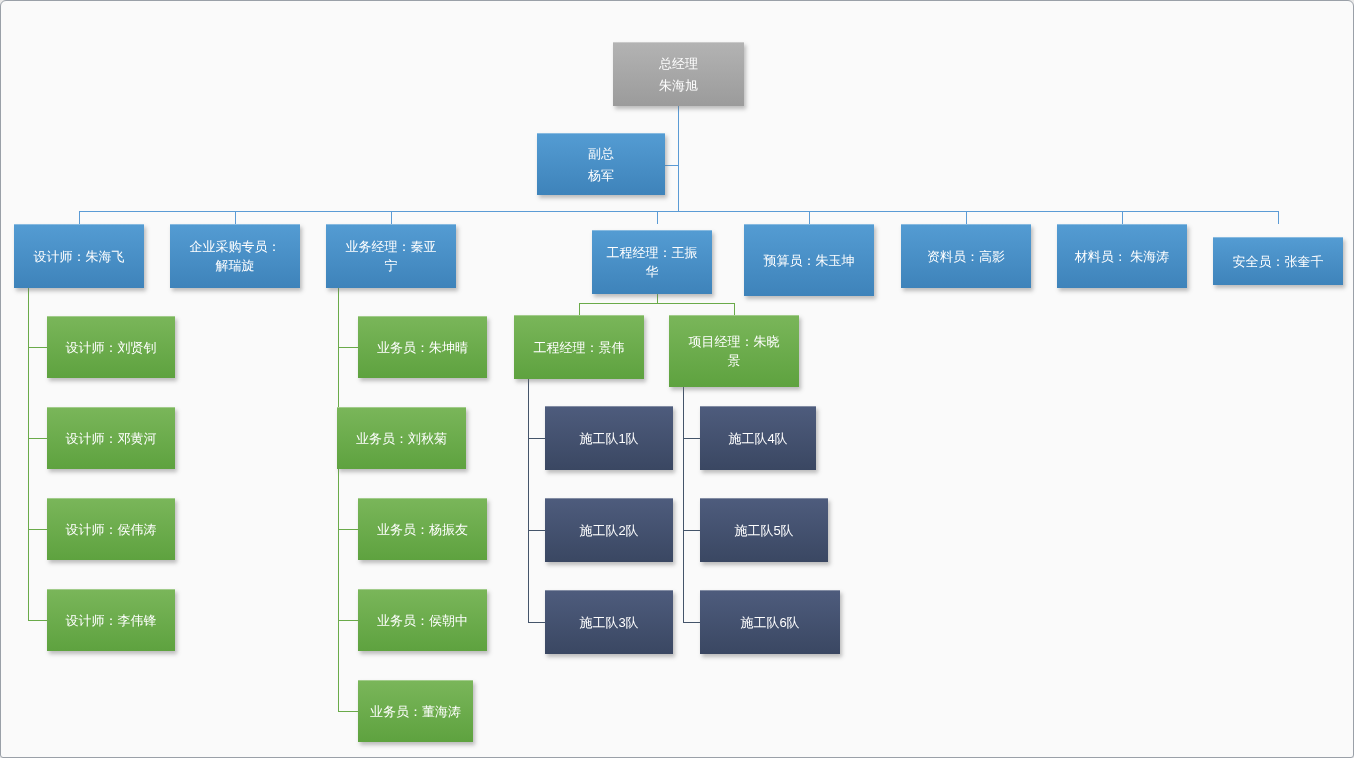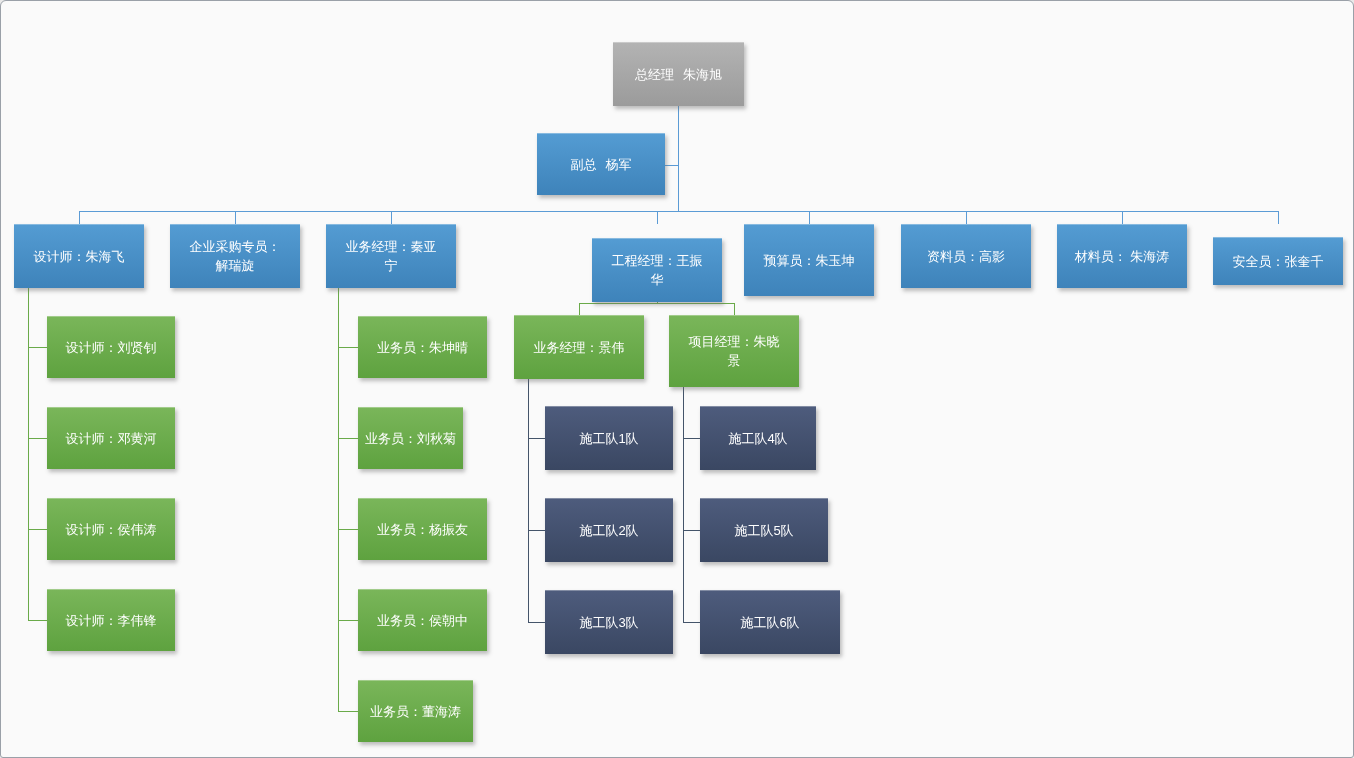--- a/index.html
+++ b/index.html
@@ -21,21 +21,21 @@
     display:flex;align-items:center;justify-content:center;
     text-align:center;color:#ffffff;font-size:13px;line-height:19px;
     white-space:pre-line;
     box-shadow: inset 0 1px 0 rgba(255,255,255,0.3), 2px 3px 4px rgba(110,110,110,0.45);
     cursor:default;
   }
   .node.gray{background:linear-gradient(#b3b3b3,#9b9b9b);}
   .node.blue{background:linear-gradient(#549cd3,#3e83ba);}
   .node.green{background:linear-gradient(#7ab65a,#5ea23f);}
   .node.dark{background:linear-gradient(#4e5c7d,#3a4762);}
-  .node.stacked{flex-direction:row;gap:9px;line-height:1;}
+  .node.stacked{flex-direction:column;gap:9px;line-height:1;}
 </style>
 </head>
 <body>
 
 <div id="canvas">
 
   <div class="line blue" style="left:677px;top:105px;width:1px;height:105px"></div>
   <div class="line blue" style="left:664px;top:164px;width:14px;height:1px"></div>
   <div class="line blue" style="left:78px;top:210px;width:1200px;height:1px"></div>
   <div class="line blue" style="left:78px;top:210px;width:1px;height:13px"></div>
@@ -82,39 +82,39 @@
   <div class="node blue stacked" style="left:536px;top:132px;width:128px;height:62px">
     <span>副总</span>
     <span>杨军</span>
   </div>
 
   <div class="node blue" style="left:13px;top:223px;width:130px;height:64px"><span>设计师：朱海飞</span></div>
   <div class="node blue" style="left:169px;top:223px;width:130px;height:64px"><span>企业采购专员：
 解瑞旋</span></div>
   <div class="node blue" style="left:325px;top:223px;width:130px;height:64px"><span>业务经理：秦亚
 宁</span></div>
-  <div class="node blue" style="left:591px;top:237px;width:130px;height:64px"><span>工程经理：王振
+  <div class="node blue" style="left:591px;top:229px;width:120px;height:64px"><span>工程经理：王振
 华</span></div>
   <div class="node blue" style="left:743px;top:223px;width:130px;height:72px"><span>预算员：朱玉坤</span></div>
   <div class="node blue" style="left:900px;top:223px;width:130px;height:64px"><span>资料员：高影</span></div>
   <div class="node blue" style="left:1056px;top:223px;width:130px;height:64px"><span>材料员： 朱海涛</span></div>
   <div class="node blue" style="left:1212px;top:236px;width:130px;height:48px"><span>安全员：张奎千</span></div>
 
   <div class="node green" style="left:46px;top:315px;width:128px;height:62px"><span>设计师：刘贤钊</span></div>
   <div class="node green" style="left:46px;top:497px;width:128px;height:62px"><span>设计师：侯伟涛</span></div>
   <div class="node green" style="left:46px;top:406px;width:128px;height:62px"><span>设计师：邓黄河</span></div>
   <div class="node green" style="left:46px;top:588px;width:128px;height:62px"><span>设计师：李伟锋</span></div>
 
   <div class="node green" style="left:357px;top:315px;width:129px;height:62px"><span>业务员：朱坤晴</span></div>
-  <div class="node green" style="left:357px;top:406px;width:105px;height:62px"><span>业务员：刘秋菊</span></div>
+  <div class="node green" style="left:336px;top:406px;width:129px;height:62px"><span>业务员：刘秋菊</span></div>
   <div class="node green" style="left:357px;top:497px;width:129px;height:62px"><span>业务员：杨振友</span></div>
   <div class="node green" style="left:357px;top:588px;width:129px;height:62px"><span>业务员：侯朝中</span></div>
   <div class="node green" style="left:357px;top:679px;width:115px;height:62px"><span>业务员：董海涛</span></div>
 
-  <div class="node green" style="left:513px;top:314px;width:130px;height:64px"><span>业务经理：景伟</span></div>
+  <div class="node green" style="left:513px;top:314px;width:130px;height:64px"><span>工程经理：景伟</span></div>
   <div class="node green" style="left:668px;top:314px;width:130px;height:72px"><span>项目经理：朱晓
 景</span></div>
 
   <div class="node dark" style="left:544px;top:405px;width:128px;height:64px"><span>施工队1队</span></div>
   <div class="node dark" style="left:544px;top:497px;width:128px;height:64px"><span>施工队2队</span></div>
   <div class="node dark" style="left:544px;top:589px;width:128px;height:64px"><span>施工队3队</span></div>
 
   <div class="node dark" style="left:699px;top:405px;width:116px;height:64px"><span>施工队4队</span></div>
   <div class="node dark" style="left:699px;top:497px;width:128px;height:64px"><span>施工队5队</span></div>
   <div class="node dark" style="left:699px;top:589px;width:140px;height:64px"><span>施工队6队</span></div>

